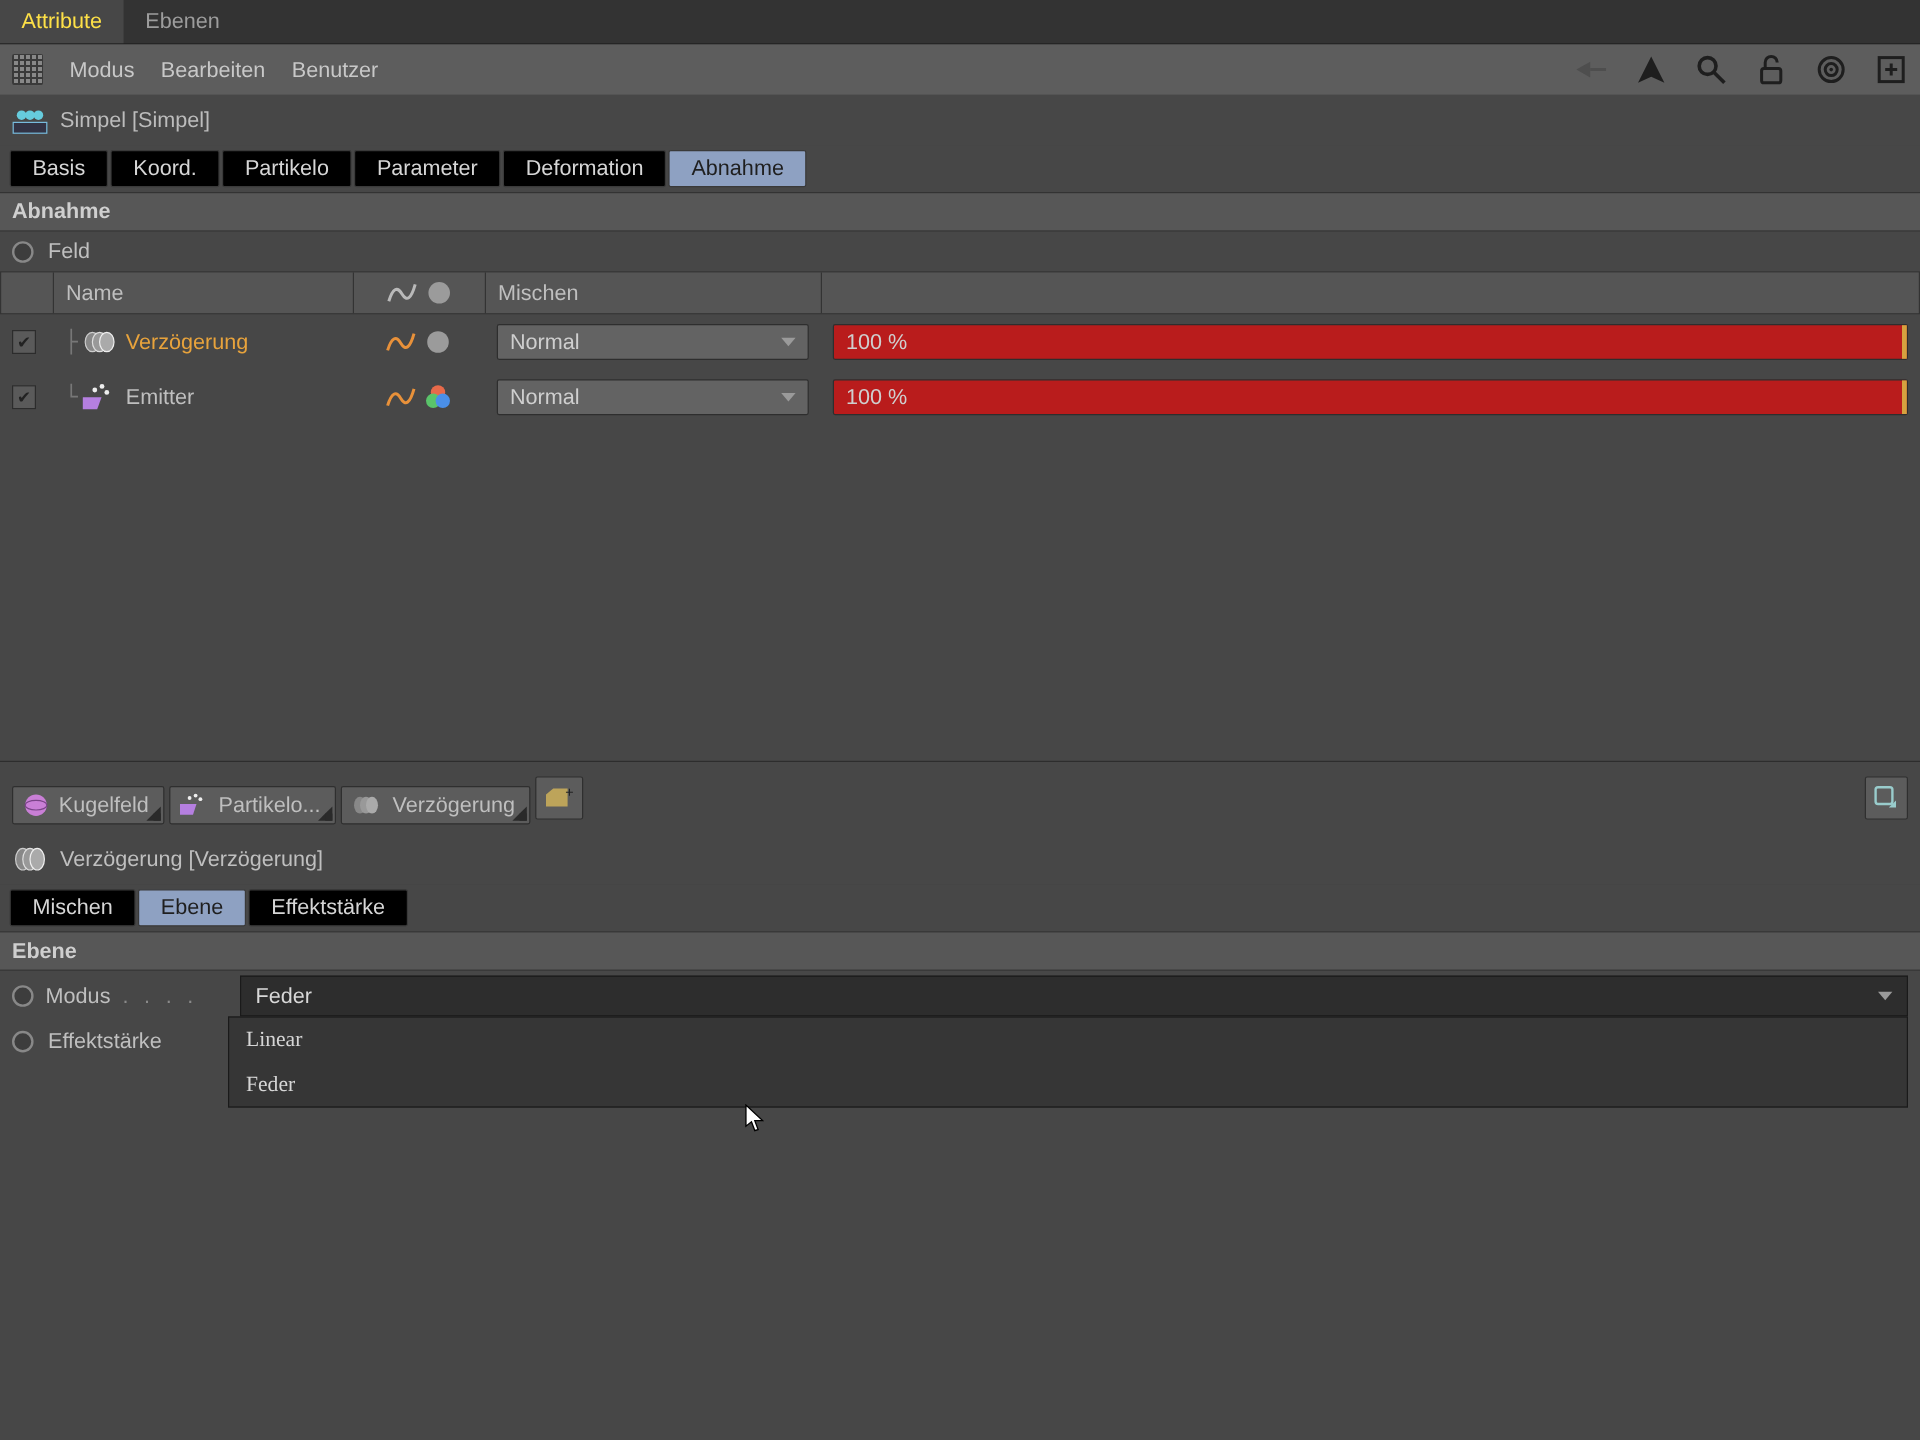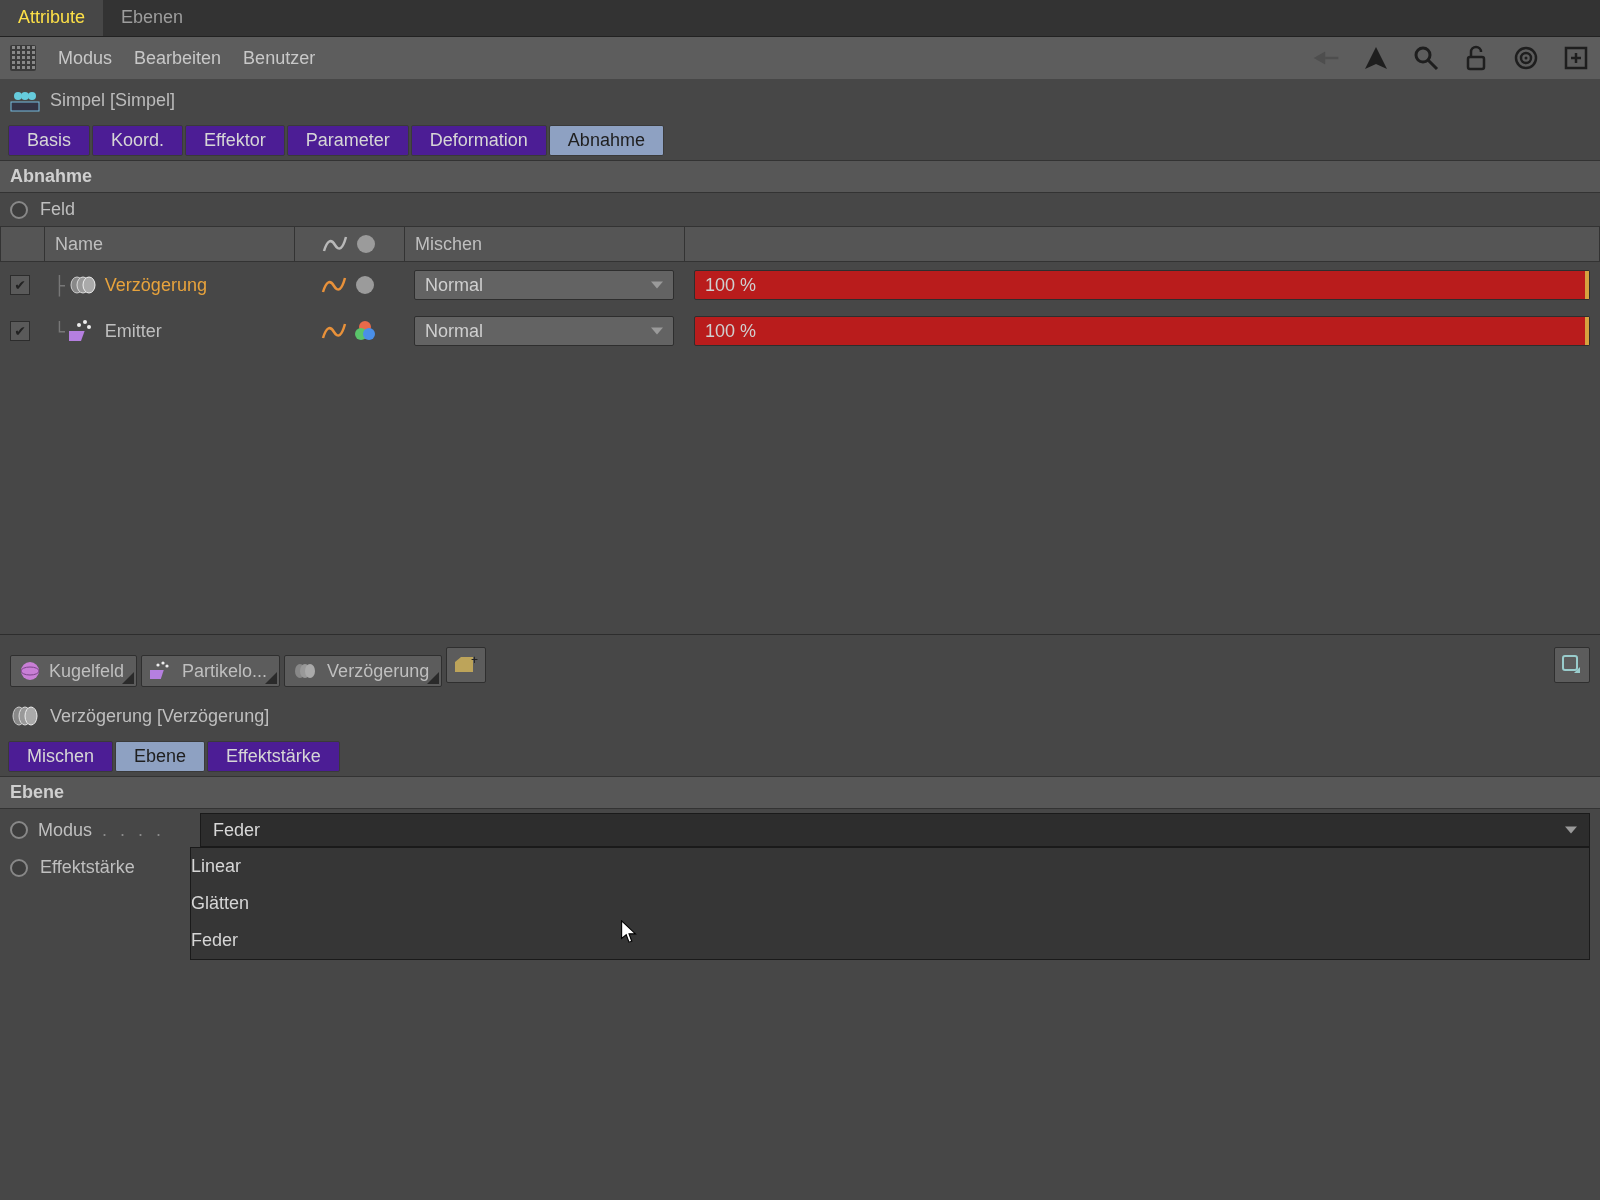--- a/index.html
+++ b/index.html
@@ -23,21 +23,21 @@
   .menubar .rt-icon { width:28px; height:28px; display:flex; align-items:center; justify-content:center; color:#2f2f2f; }
   .menubar svg { display:block; }
   
   
   .obj-header { display:flex; align-items:center; height:42px; padding:0 10px; gap:10px; background:#474747; }
   .obj-icon { width:30px; height:24px; }
   .obj-title { color:#bcbcbc; }
   
   
   .attr-tabs { display:flex; padding:4px 8px; gap:0; background:#474747; }
-  .attr-tab { padding:4px 18px; background:#4c1d95; color:#d6d6d6; margin-right:2px; border:1px solid #3a3a3a; cursor:pointer; border-radius:2px; }
+  .attr-tab { padding:4px 18px; background:#000000; color:#d6d6d6; margin-right:2px; border:1px solid #3a3a3a; cursor:pointer; border-radius:2px; }
   .attr-tab.active { background:#8ea1c2; color:#1f1f1f; }
   
   
   .section-bar { background:#575757; padding:5px 10px; color:#cfcfcf; font-weight:bold; border-top:1px solid #333; border-bottom:1px solid #333; }
   
   
   .prop-row { display:flex; align-items:center; gap:12px; padding:6px 10px; }
   .radio-dot { width:18px; height:18px; border-radius:50%; border:2px solid #888; background:#3d3d3d; flex-shrink:0; }
   
   
@@ -68,21 +68,21 @@
   .crumb-add { width:40px; height:36px; background:#5c5c5c; border:1px solid #2f2f2f; display:flex; align-items:center; justify-content:center; border-radius:2px; }
   .crumb-right { margin-left:auto; }
   
   
   .modus-wrap { position:relative; padding:4px 10px; display:flex; align-items:center; gap:10px; }
   .modus-label-area { display:flex; align-items:center; gap:10px; width:180px; }
   .dots { color:#8a8a8a; letter-spacing:4px; }
   .modus-select { flex:1; background:#2d2d2d; border:1px solid #1a1a1a; height:34px; display:flex; align-items:center; padding:0 12px; color:#d8d8d8; position:relative; }
   .modus-select::after { content:""; position:absolute; right:12px; top:50%; width:0; height:0; border-left:6px solid transparent; border-right:6px solid transparent; border-top:7px solid #9a9a9a; transform:translateY(-50%); }
   .modus-menu { position:absolute; left:190px; right:10px; top:38px; background:#363636; border:1px solid #1a1a1a; z-index:10; }
-  .modus-menu .opt { padding:8px 0; color:#d6d6d6; cursor:pointer; }
+  .modus-menu .opt { padding:8px 14px; color:#d6d6d6; cursor:pointer;font-family:Liberation Serif, serif; }
   
   .cursor { position:absolute; width:18px; height:24px; pointer-events:none; z-index:50; }
   
   .row-name-selected { color:#e8a33c; }
   
   
   .ico-delay svg, .ico-emitter svg, .ico-sphere svg, .ico-particle svg, .ico-folder svg { display:block; }
 </style>
 </head>
 <body>
@@ -145,21 +145,21 @@
         <circle cx="15" cy="8" r="4" fill="#6cd"></circle>
         <circle cx="22" cy="8" r="4" fill="#6cd"></circle>
       </svg>
   </span>
   <span class="obj-title">Simpel [Simpel]</span>
 </div>
 
 <div class="attr-tabs">
   <div class="attr-tab">Basis</div>
   <div class="attr-tab">Koord.</div>
-  <div class="attr-tab">Effektor</div>
+  <div class="attr-tab">Partikelo</div>
   <div class="attr-tab">Parameter</div>
   <div class="attr-tab">Deformation</div>
   <div class="attr-tab active">Abnahme</div>
 </div>
 
 <div class="section-bar">Abnahme</div>
 
 <div class="prop-row">
   <div class="radio-dot"></div>
   <span>Feld</span>
@@ -313,21 +313,20 @@
 
 <div class="modus-wrap">
   <div class="modus-label-area">
     <div class="radio-dot"></div>
     <span>Modus</span>
     <span class="dots">. . . .</span>
   </div>
   <div class="modus-select">Feder</div>
   <div class="modus-menu">
     <div class="opt">Linear</div>
-    <div class="opt">Glätten</div>
     <div class="opt">Feder</div>
   </div>
 </div>
 
 <div class="prop-row">
   <div class="radio-dot"></div>
   <span>Effektstärke</span>
 </div>
 
 <svg class="cursor" style="left:620px; top:920px" width="18" height="26" viewBox="0 0 18 26">

